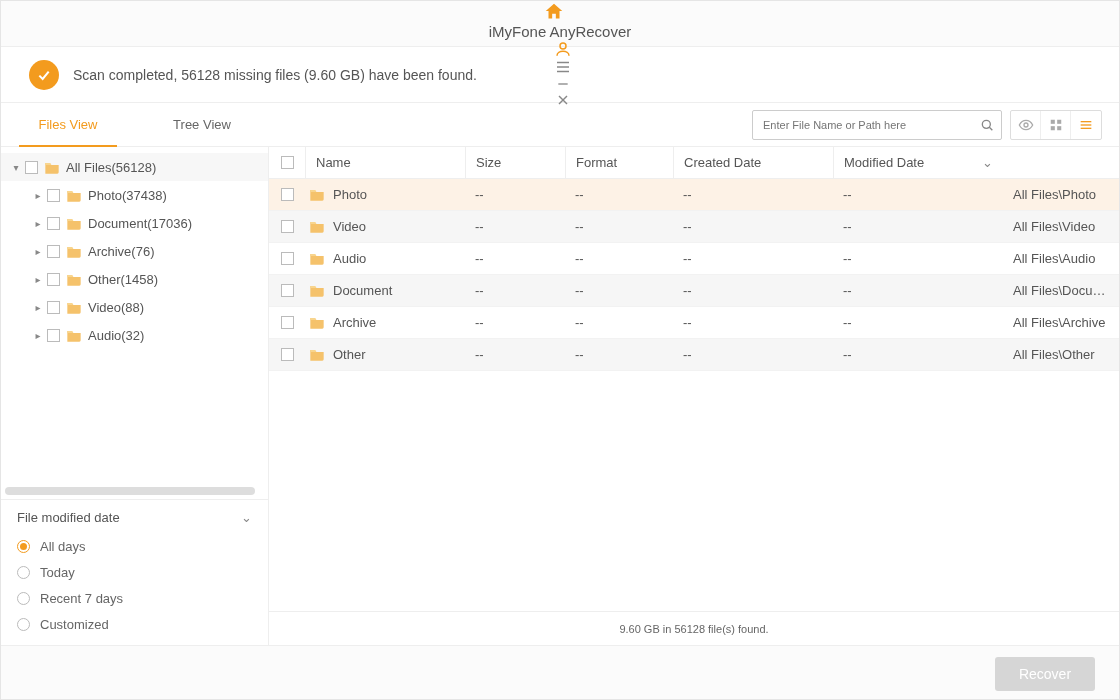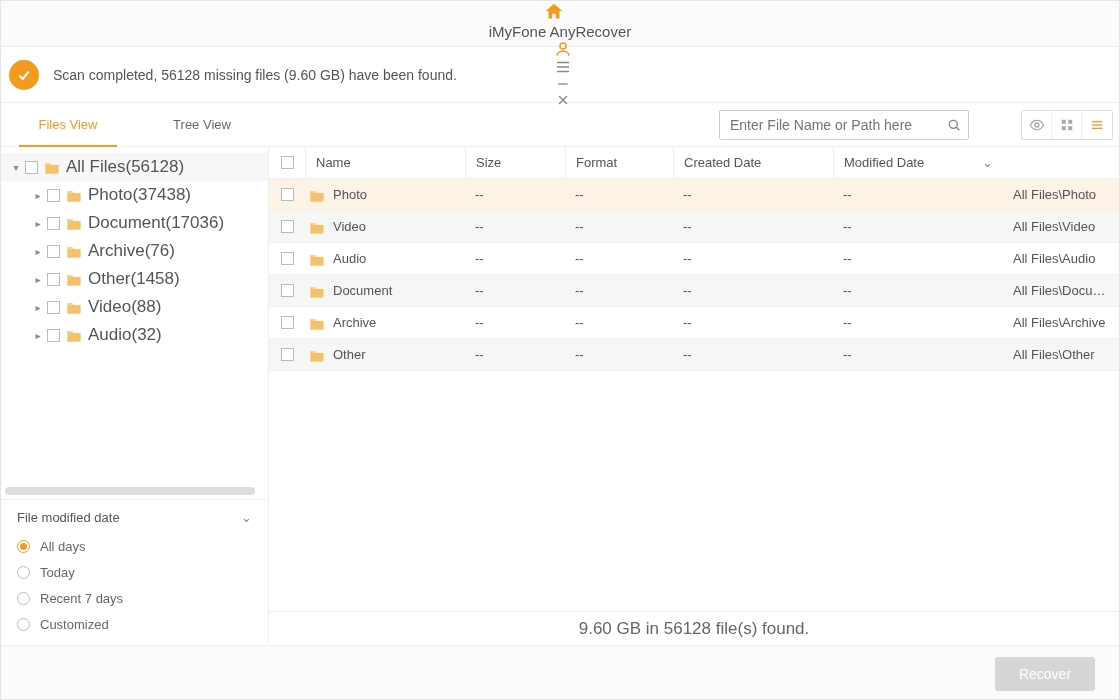--- a/index.html
+++ b/index.html
@@ -3,76 +3,76 @@
 <meta charset="utf-8">
 <style>
   * { box-sizing: border-box; margin: 0; padding: 0; font-family: "Segoe UI", Arial, sans-serif; }
   body { width: 1120px; height: 700px; background: #fff; color: #444; font-size: 13px; overflow: hidden; border:1px solid #e5e5e5;}
   .titlebar { height: 46px; display:flex; align-items:center; padding:0 14px; border-bottom:1px solid #eee; background:#fbfbfb;flex-direction:column;}
   .titlebar .home-icon { width:22px; height:22px; margin-right:12px; color:#f39b1e; display:flex; align-items:center; justify-content:center;}
   .titlebar .title { font-size:15px; color:#555;}
   .titlebar .spacer { flex:1; }
   .titlebar .tb-btn { width:28px; height:28px; display:flex; align-items:center; justify-content:center; color:#888; cursor:pointer; margin-left:6px;}
   .titlebar .tb-btn.user { color:#f39b1e;}
-  .statusbar { height:56px; display:flex; align-items:center; padding:0 8px; border-bottom:1px solid #eee;}
+  .statusbar { height:56px; display:flex; align-items:center; padding:0 28px; border-bottom:1px solid #eee;}
   .statusbar .check-badge { width:30px; height:30px; border-radius:50%; background:#f39b1e; display:flex; align-items:center; justify-content:center; margin-right:14px;}
   .statusbar .check-badge svg { width:16px; height:16px; stroke:#fff; }
   .statusbar .status-text { font-size:14px; color:#555;}
   .toolbar { height:44px; display:flex; align-items:center; border-bottom:1px solid #eee;}
   .tabs { width:268px; display:flex; height:100%;}
   .tab { flex:1; display:flex; align-items:center; justify-content:center; font-size:13px; color:#666; cursor:pointer; position:relative;}
   .tab.active { color:#f39b1e; font-weight:500;}
   .tab.active::after { content:""; position:absolute; left:18px; right:18px; bottom:-1px; height:2px; background:#f39b1e;}
   .toolbar .spacer { flex:1;}
   .search-box { display:flex; align-items:center; border:1px solid #ccc; height:30px; width:250px; border-radius:2px; margin-right:8px;}
-  .search-box input { flex:1; border:none; outline:none; padding:0 10px; font-size:14px; color:#555; background:transparent;}
+  .search-box input { flex:1; border:none; outline:none; padding:0 10px; font-size:11px; color:#555; background:transparent;}
   .search-box .search-icn { width:28px; display:flex; align-items:center; justify-content:center; color:#888;}
   .view-toggles { display:flex; border:1px solid #ddd; border-radius:2px; margin-right:6px; height:30px;}
   .view-toggles .vt { width:30px; display:flex; align-items:center; justify-content:center; color:#aaa; cursor:pointer; border-right:1px solid #eee;}
   .view-toggles .vt:last-child { border-right:none;}
   .view-toggles .vt.active { color:#f39b1e;}
-  .toolbar { padding-right:0;gap:44px;}
+  .toolbar { padding-right:11px;}
   .main { display:flex; height:calc(700px - 46px - 56px - 44px - 56px);}  
   .sidebar { width:268px; border-right:1px solid #eee; display:flex; flex-direction:column; position:relative;}
   .tree { flex:1; overflow:auto; padding:6px 0 0 0;}
   .tree-item { display:flex; align-items:center; height:28px; padding-left:8px; cursor:pointer;}
   .tree-item.root { background:#f7f7f7;}
   .tree-item .arrow { width:14px; display:flex; align-items:center; justify-content:center; color:#888; font-size:10px;}
   .tree-item .chk { width:13px; height:13px; border:1px solid #bbb; margin:0 6px 0 2px; background:#fff;}
   .tree-item .folder-icn { width:16px; height:14px; margin-right:6px;}
-  .tree-item .label { color:#555; font-size:17px;}
+  .tree-item .label { color:#555; font-size:13px;}
   .tree-item.child { padding-left:30px;}
   .sidebar-scroll { height:8px; background:#ddd; width:250px; border-radius:4px; margin:4px 0 4px 4px;}
   .filter-panel { border-top:1px solid #eee; padding:10px 16px 8px 16px;}
   .filter-panel .fp-header { display:flex; align-items:center; justify-content:space-between; color:#555; font-size:13px; margin-bottom:8px; cursor:pointer;}
   .fp-header .chev { color:#888;}
   .radio-row { display:flex; align-items:center; height:26px; color:#666; font-size:13px; cursor:pointer;}
   .radio-row .radio { width:13px; height:13px; border:1.5px solid #bbb; border-radius:50%; margin-right:10px; position:relative;}
   .radio-row.active .radio { border-color:#f39b1e;}
   .radio-row.active .radio::after { content:""; position:absolute; inset:2px; border-radius:50%; background:#f39b1e;}
   .content { flex:1; display:flex; flex-direction:column;}
   .table { flex:1; display:flex; flex-direction:column; overflow:auto;}
   .thead, .trow { display:flex; align-items:center; height:32px;}
   .thead { border-bottom:1px solid #eee; color:#555; font-size:13px;}
   .trow { border-bottom:1px solid #f2f2f2; font-size:13px; color:#555;}
   .trow.stripe { background:#f6f6f6;}
   .trow.first { background:#fdf2e6;}
   .col-chk { width:36px; display:flex; justify-content:center;}
   .col-chk .chk { width:13px; height:13px; border:1px solid #bbb; background:#fff;}
-  .col-name { width:160px; display:flex; align-items:flex-end;}
+  .col-name { width:160px; display:flex; align-items:flex-start;}
   .col-name .folder-icn { width:16px; height:14px; margin:0 8px 0 4px;}
   .col-size { width:100px;}
   .col-format { width:108px;}
   .col-created { width:160px;}
   .col-modified { width:170px; display:flex; align-items:center;}
   .col-modified .sort-chev { margin-left:auto; margin-right:10px; color:#888;}
   .col-path { flex:1;}
   .thead .col-name, .thead .col-size, .thead .col-format, .thead .col-created, .thead .col-modified, .thead .col-path { border-left:1px solid #eee; padding-left:10px; height:100%; display:flex; align-items:center;}
   .trow .col-size, .trow .col-format, .trow .col-created, .trow .col-modified, .trow .col-path { padding-left:10px;}
-  .summary-bar { height:34px; border-top:1px solid #eee; display:flex; align-items:center; justify-content:center; color:#666; font-size:17px;}
+  .summary-bar { height:34px; border-top:1px solid #eee; display:flex; align-items:center; justify-content:center; color:#666; font-size:11px;}
   .footer { height:56px; border-top:1px solid #eee; background:#fbfbfb; display:flex; align-items:center; justify-content:flex-end; padding:13px 24px;}
   .recover-btn { width:100px; height:34px; background:#d6d6d6; color:#fff; border:none; border-radius:3px; font-size:14px; cursor:pointer;}
   svg.folder-glyph { width:16px; height:14px;}
 </style>
 </head>
 <body>
 
 <div class="titlebar">
   <span class="home-icon">
     <svg viewBox="0 0 24 24" width="22" height="22" fill="currentColor">

